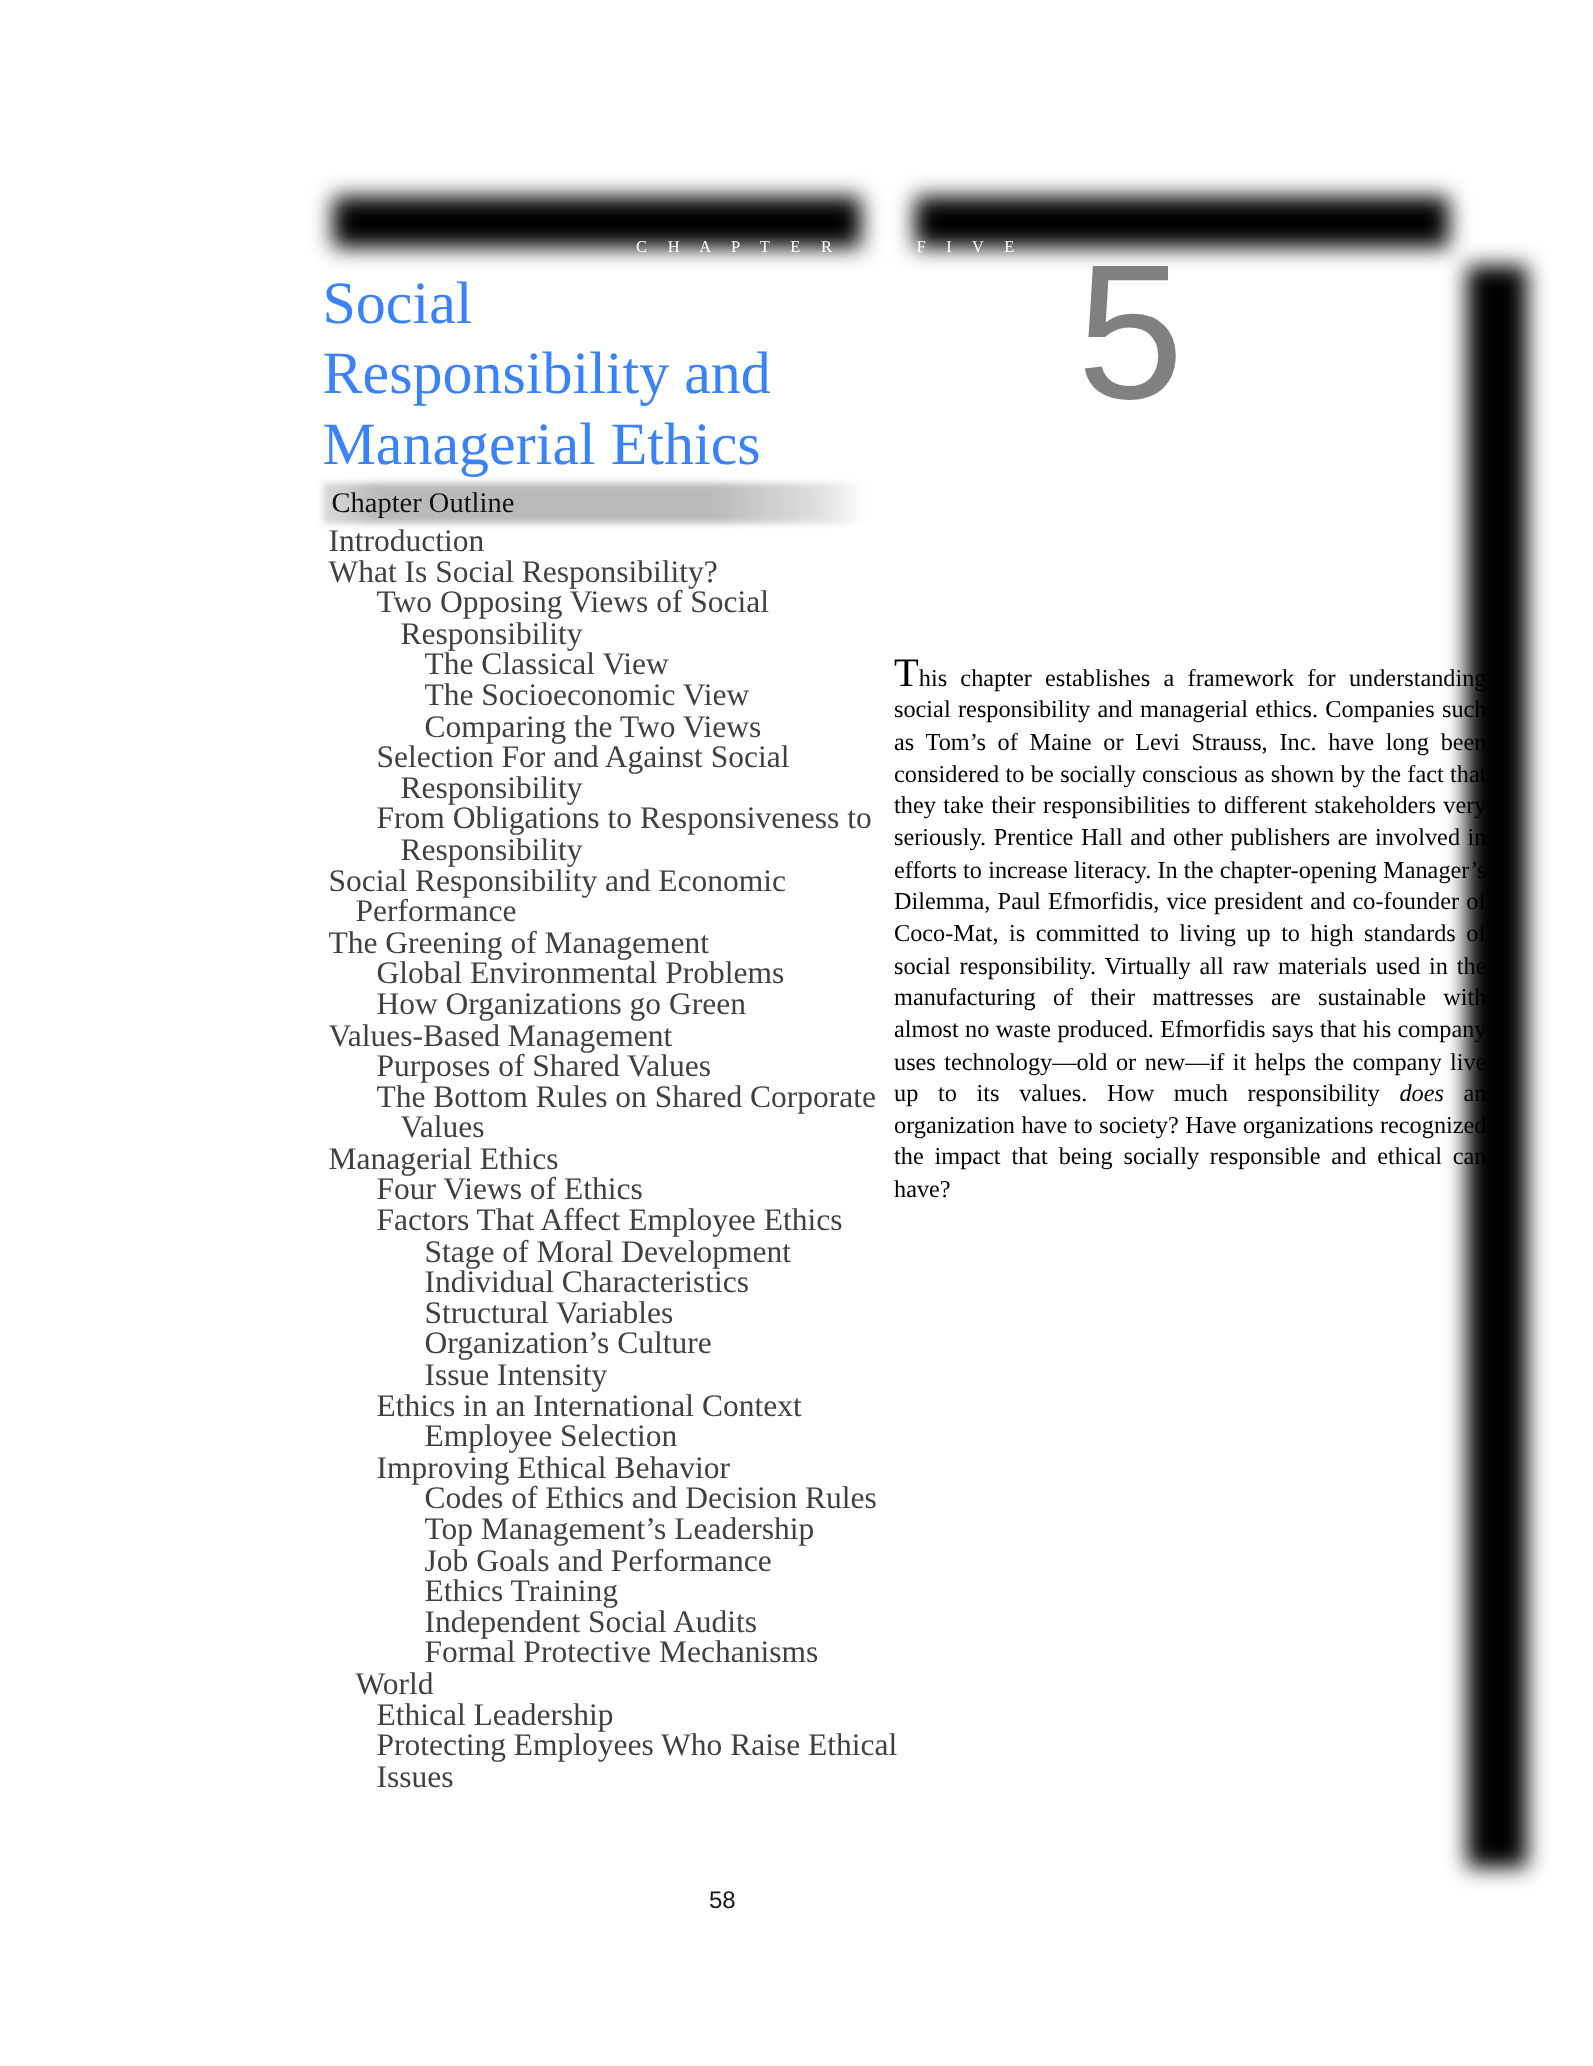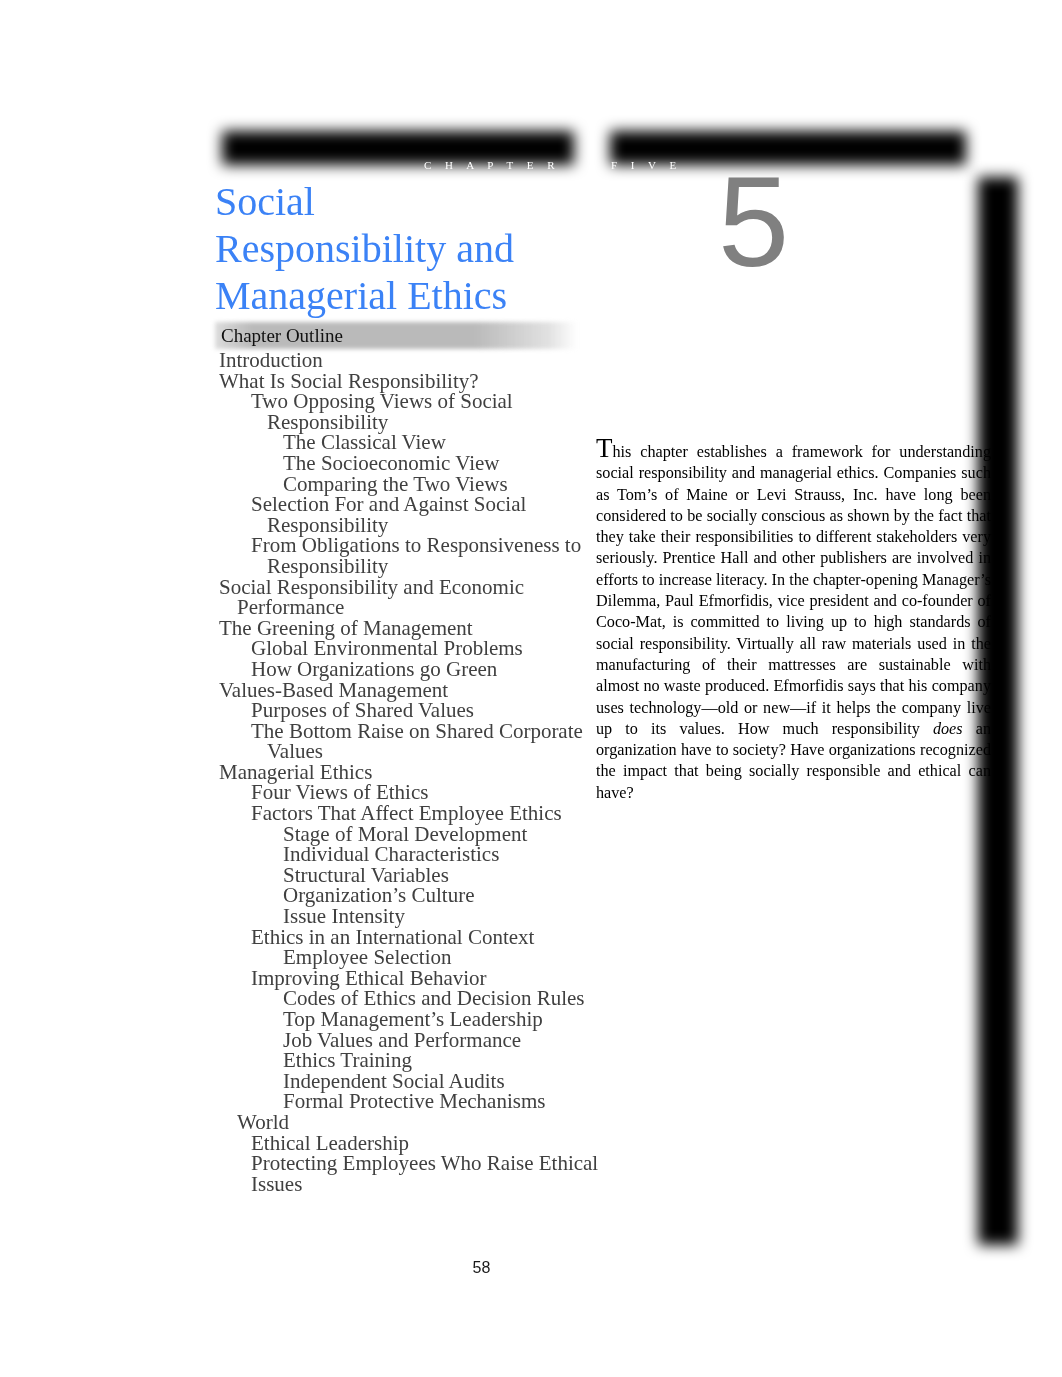--- a/index.html
+++ b/index.html
@@ -213,36 +213,36 @@
       <span class="oitem lv1w">Responsibility</span>
       <span class="oitem lv1">From Obligations to Responsiveness to</span>
       <span class="oitem lv1w">Responsibility</span>
       <span class="oitem lv0">Social Responsibility and Economic</span>
       <span class="oitem lv0w">Performance</span>
       <span class="oitem lv0">The Greening of Management</span>
       <span class="oitem lv1">Global Environmental Problems</span>
       <span class="oitem lv1">How Organizations go Green</span>
       <span class="oitem lv0">Values-Based Management</span>
       <span class="oitem lv1">Purposes of Shared Values</span>
-      <span class="oitem lv1">The Bottom Raise on Shared Corporate</span>
+      <span class="oitem lv1">The Bottom Rules on Shared Corporate</span>
       <span class="oitem lv1w">Values</span>
       <span class="oitem lv0">Managerial Ethics</span>
       <span class="oitem lv1">Four Views of Ethics</span>
       <span class="oitem lv1">Factors That Affect Employee Ethics</span>
       <span class="oitem lv2">Stage of Moral Development</span>
       <span class="oitem lv2">Individual Characteristics</span>
       <span class="oitem lv2">Structural Variables</span>
       <span class="oitem lv2">Organization’s Culture</span>
       <span class="oitem lv2">Issue Intensity</span>
       <span class="oitem lv1">Ethics in an International Context</span>
       <span class="oitem lv2">Employee Selection</span>
       <span class="oitem lv1">Improving Ethical Behavior</span>
       <span class="oitem lv2">Codes of Ethics and Decision Rules</span>
       <span class="oitem lv2">Top Management’s Leadership</span>
-      <span class="oitem lv2">Job Values and Performance</span>
+      <span class="oitem lv2">Job Goals and Performance</span>
       <span class="oitem lv2">Ethics Training</span>
       <span class="oitem lv2">Independent Social Audits</span>
       <span class="oitem lv2">Formal Protective Mechanisms</span>
       <span class="oitem lv0w">World</span>
       <span class="oitem lv1">Ethical Leadership</span>
       <span class="oitem lv1">Protecting Employees Who Raise Ethical</span>
       <span class="oitem lv1">Issues</span>
     </div>
 
   <div id="intro-paragraph">

